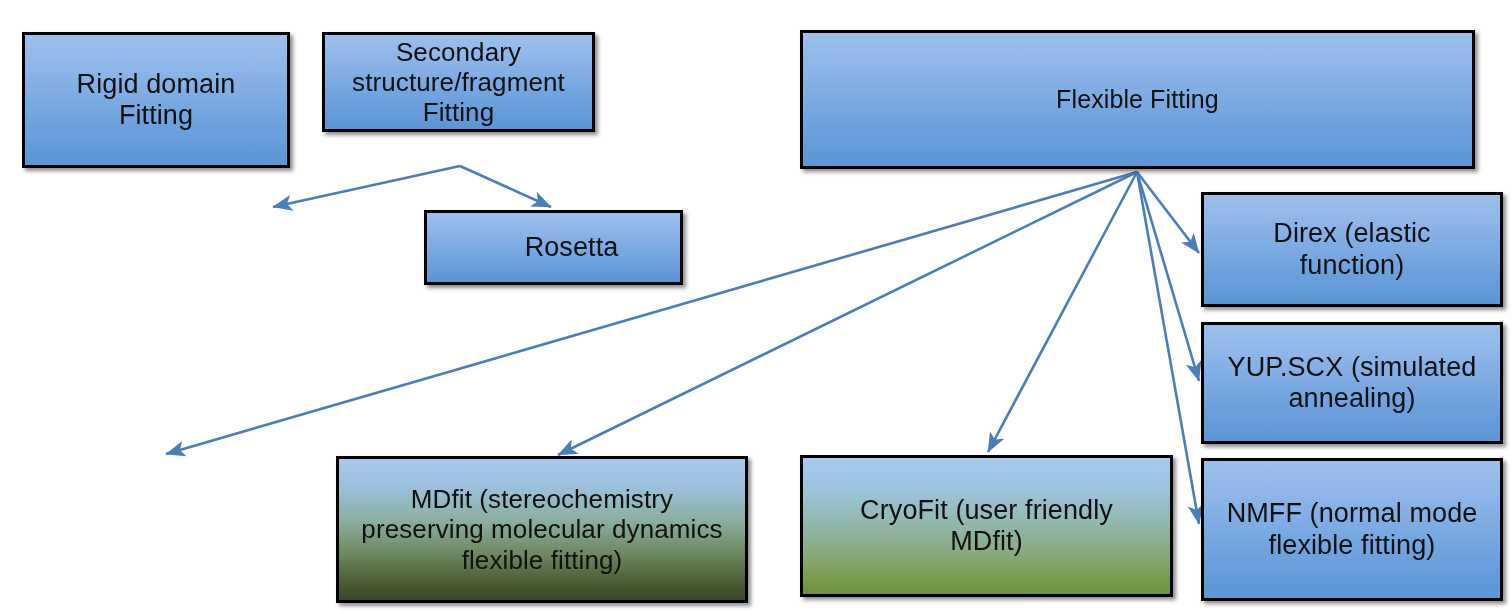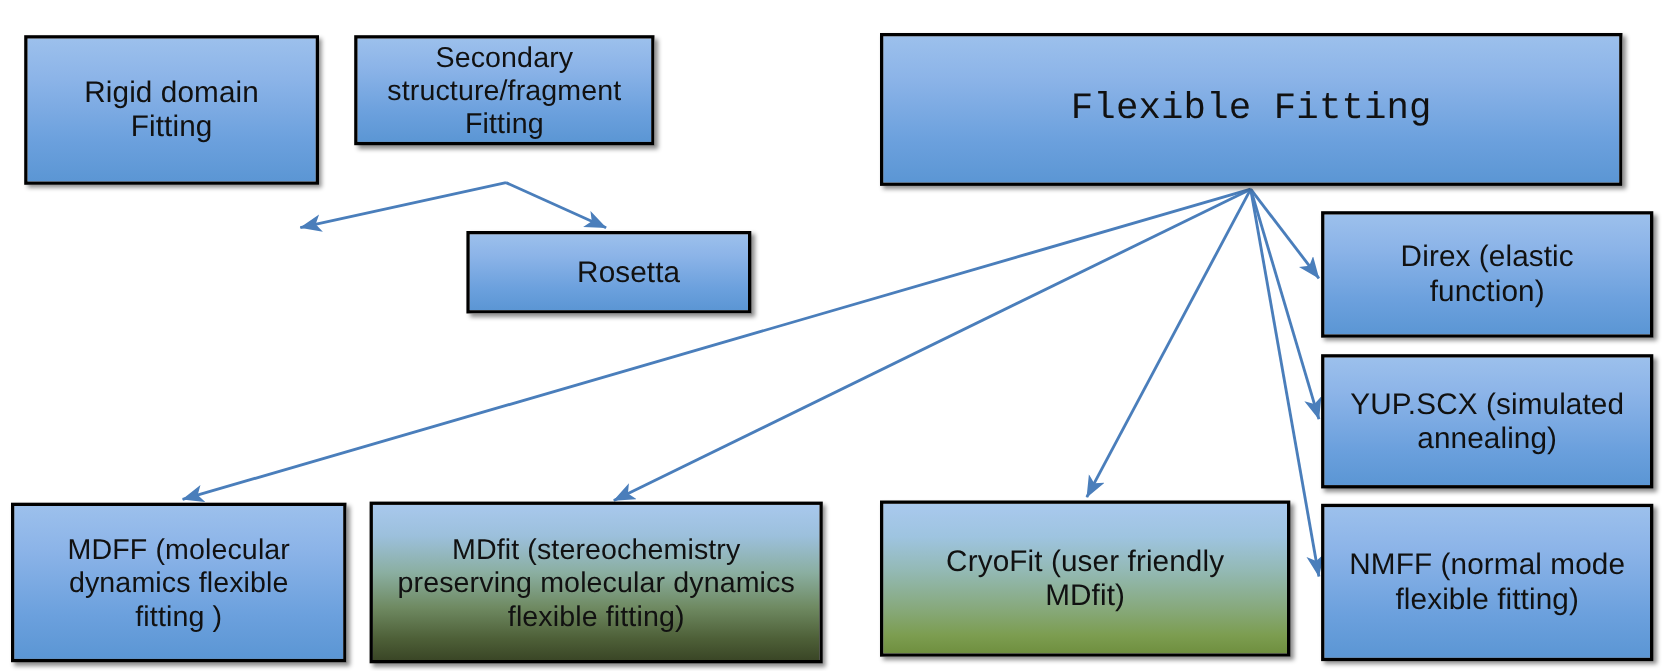--- a/index.html
+++ b/index.html
@@ -78,43 +78,38 @@
 
   <div class="node fill-blue" style="left: 22px; top: 32px; width: 268px; height: 136px; font-size: 27px; border-color: rgb(0, 0, 0); color: rgb(17, 17, 17); justify-content: center;">
     <span class="label">Rigid domain
 Fitting</span>
   </div>
   <div class="node fill-blue" style="left: 322px; top: 32px; width: 273px; height: 100px; font-size: 26px; border-color: rgb(0, 0, 0); color: rgb(17, 17, 17);">
     <span class="label">Secondary
 structure/fragment
 Fitting</span>
   </div>
-  <div class="node fill-blue" style="left: 800px; top: 30px; width: 675px; height: 139px; font-size: 34px; border-color: rgb(0, 0, 0); color: rgb(17, 17, 17); font-family: Liberation Mono, monospace;">
+  <div class="node fill-blue" style="left: 800px; top: 30px; width: 675px; height: 139px; font-size: 25px; border-color: rgb(0, 0, 0); color: rgb(17, 17, 17);">
     <span class="label">Flexible Fitting</span>
   </div>
   <div class="node fill-blue" style="left: 424px; top: 210px; width: 259px; height: 75px; font-size: 27px; border-color: rgb(0, 0, 0); color: rgb(17, 17, 17); padding-left: 36px;">
     <span class="label">Rosetta</span>
   </div>
   <div class="node fill-blue" style="left: 1201px; top: 192px; width: 302px; height: 115px; font-size: 27px; border-color: rgb(0, 0, 0); color: rgb(17, 17, 17);">
     <span class="label">Direx (elastic
 function)</span>
   </div>
   <div class="node fill-blue" style="left: 1201px; top: 322px; width: 302px; height: 122px; font-size: 27px; border-color: rgb(0, 0, 0); color: rgb(17, 17, 17);">
     <span class="label">YUP.SCX (simulated
 annealing)</span>
   </div>
   <div class="node fill-blue" style="left: 1201px; top: 458px; width: 302px; height: 143px; font-size: 27px; border-color: rgb(0, 0, 0); color: rgb(17, 17, 17);">
     <span class="label">NMFF (normal mode
 flexible fitting)</span>
   </div>
-  <div class="node fill-blue" style="left: 10px; top: 457px; width: 305px; height: 145px; font-size: 26px; border-color: rgb(0, 0, 0); color: rgb(17, 17, 17);">
-    <span class="label">MDFF (molecular
-dynamics flexible
-fitting )</span>
-  </div>
   <div class="node fill-blue-green-dark" style="left: 336px; top: 456px; width: 412px; height: 147px; font-size: 26px; border-color: rgb(0, 0, 0); color: rgb(17, 17, 17);">
     <span class="label">MDfit (stereochemistry
 preserving molecular dynamics
 flexible fitting)</span>
   </div>
   <div class="node fill-blue-green" style="left: 800px; top: 455px; width: 373px; height: 142px; font-size: 27px; border-color: rgb(0, 0, 0); color: rgb(17, 17, 17);">
     <span class="label">CryoFit (user friendly
 MDfit)</span>
   </div>
 

